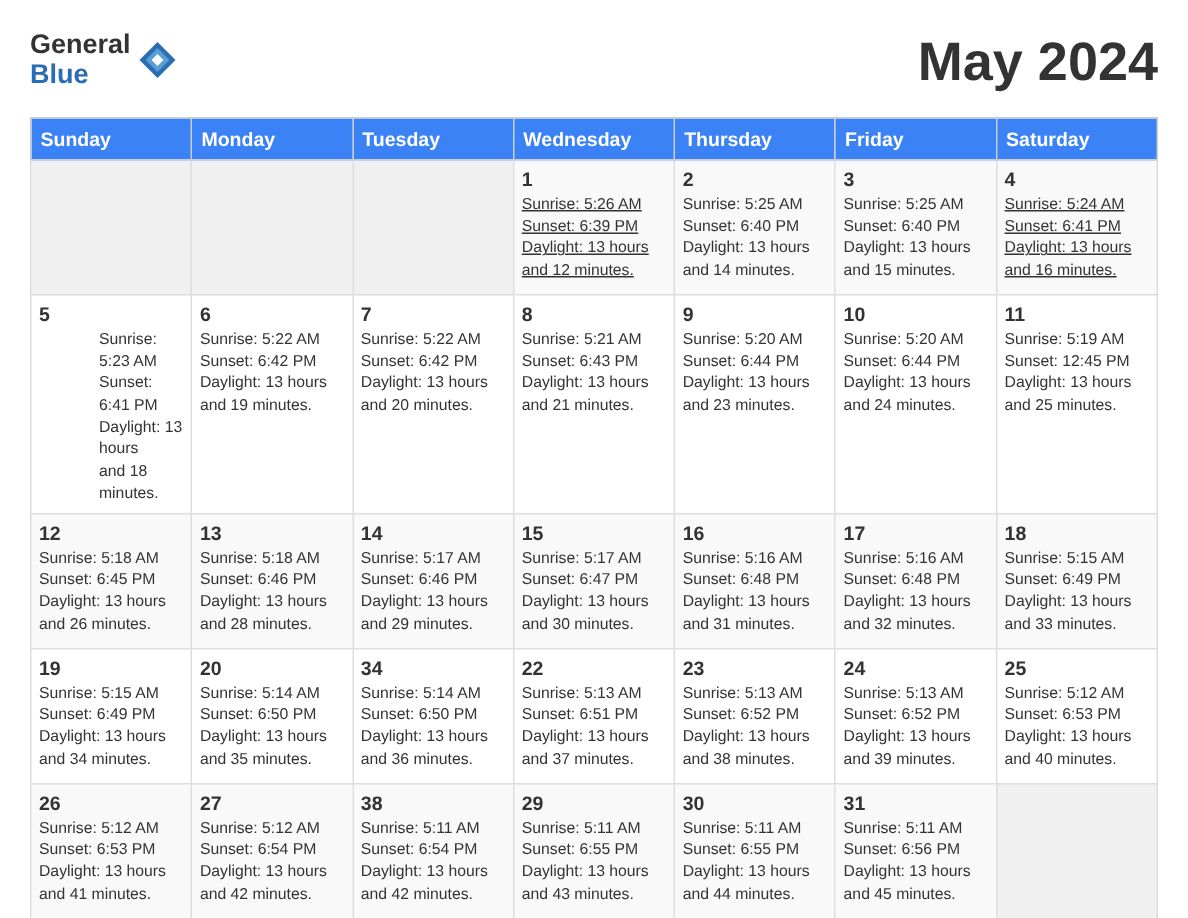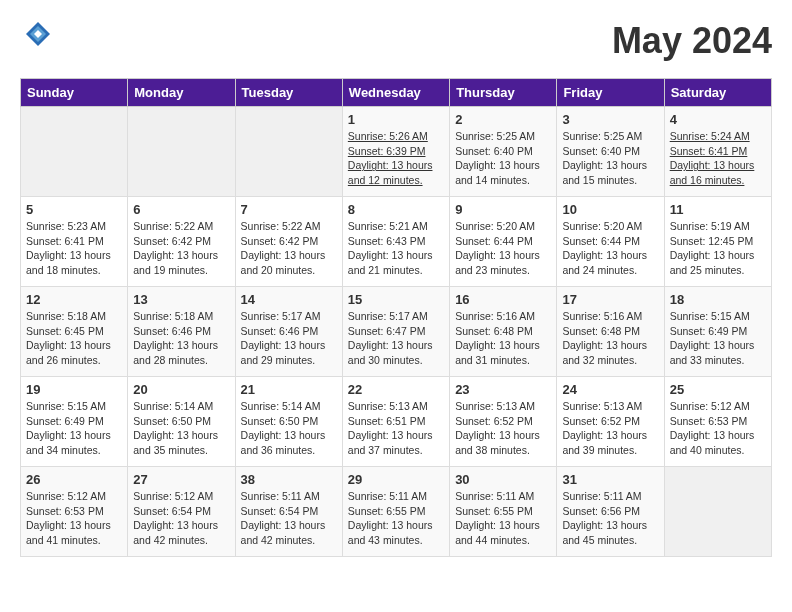--- a/index.html
+++ b/index.html
@@ -51,21 +51,21 @@
     .location-title {
       font-size: 16px;
       color: #555;
     }
     table {
       width: 100%;
       border-collapse: collapse;
       table-layout: fixed;
     }
     thead tr th {
-      background-color: #4c1d95;
+      background-color: #3b82f6;
       color: #fff;
       text-align: left;
       padding: 6px 6px;
       font-size: 13px;
       border: 1px solid #ccc;
     }
     tbody tr td {
       border: 1px solid #ddd;
       vertical-align: top;
       padding: 5px 5px;
@@ -89,20 +89,24 @@
     }
     .empty-cell {
       background: #f0f0f0 !important;
     }
   </style>
 </head>
 <body>
 
 <div class="header-area">
   <div class="logo">
+    <div class="logo-text">
+      <span class="logo-general">General</span>
+      <span class="logo-blue">Blue</span>
+    </div>
     <svg class="logo-icon" viewBox="0 0 28 28">
       <polygon points="14,2 26,14 14,26 2,14" fill="#2a6db5"></polygon>
       <polygon points="14,6 22,14 14,22 6,14" fill="#5a9fd4"></polygon>
       <polygon points="14,10 18,14 14,18 10,14" fill="#fff"></polygon>
     </svg>
   </div>
   <div class="title-area">
     <div class="month-title">May 2024</div>
   </div>
 </div>
@@ -149,21 +153,21 @@
           <div class="day-number">4</div>
           <div class="day-info" style="white-space: pre-line; text-decoration: underline;">Sunrise: 5:24 AM
 Sunset: 6:41 PM
 Daylight: 13 hours
 and 16 minutes.</div>
         </td>
       </tr>
       <tr>
         <td>
           <div class="day-number">5</div>
-          <div class="day-info" style="white-space: pre-line;">Sunrise: 5:23 AM
+          <div class="day-info" style="white-space: pre-line; margin-left: 40px;">Sunrise: 5:23 AM
 Sunset: 6:41 PM
 Daylight: 13 hours
 and 18 minutes.</div>
         </td>
         <td>
           <div class="day-number">6</div>
           <div class="day-info" style="white-space: pre-line;">Sunrise: 5:22 AM
 Sunset: 6:42 PM
 Daylight: 13 hours
 and 19 minutes.</div>
@@ -264,21 +268,21 @@
 and 34 minutes.</div>
         </td>
         <td>
           <div class="day-number">20</div>
           <div class="day-info" style="white-space: pre-line;">Sunrise: 5:14 AM
 Sunset: 6:50 PM
 Daylight: 13 hours
 and 35 minutes.</div>
         </td>
         <td>
-          <div class="day-number">21</div>
+          <div class="day-number">34</div>
           <div class="day-info" style="white-space: pre-line;">Sunrise: 5:14 AM
 Sunset: 6:50 PM
 Daylight: 13 hours
 and 36 minutes.</div>
         </td>
         <td>
           <div class="day-number">22</div>
           <div class="day-info" style="white-space: pre-line;">Sunrise: 5:13 AM
 Sunset: 6:51 PM
 Daylight: 13 hours

